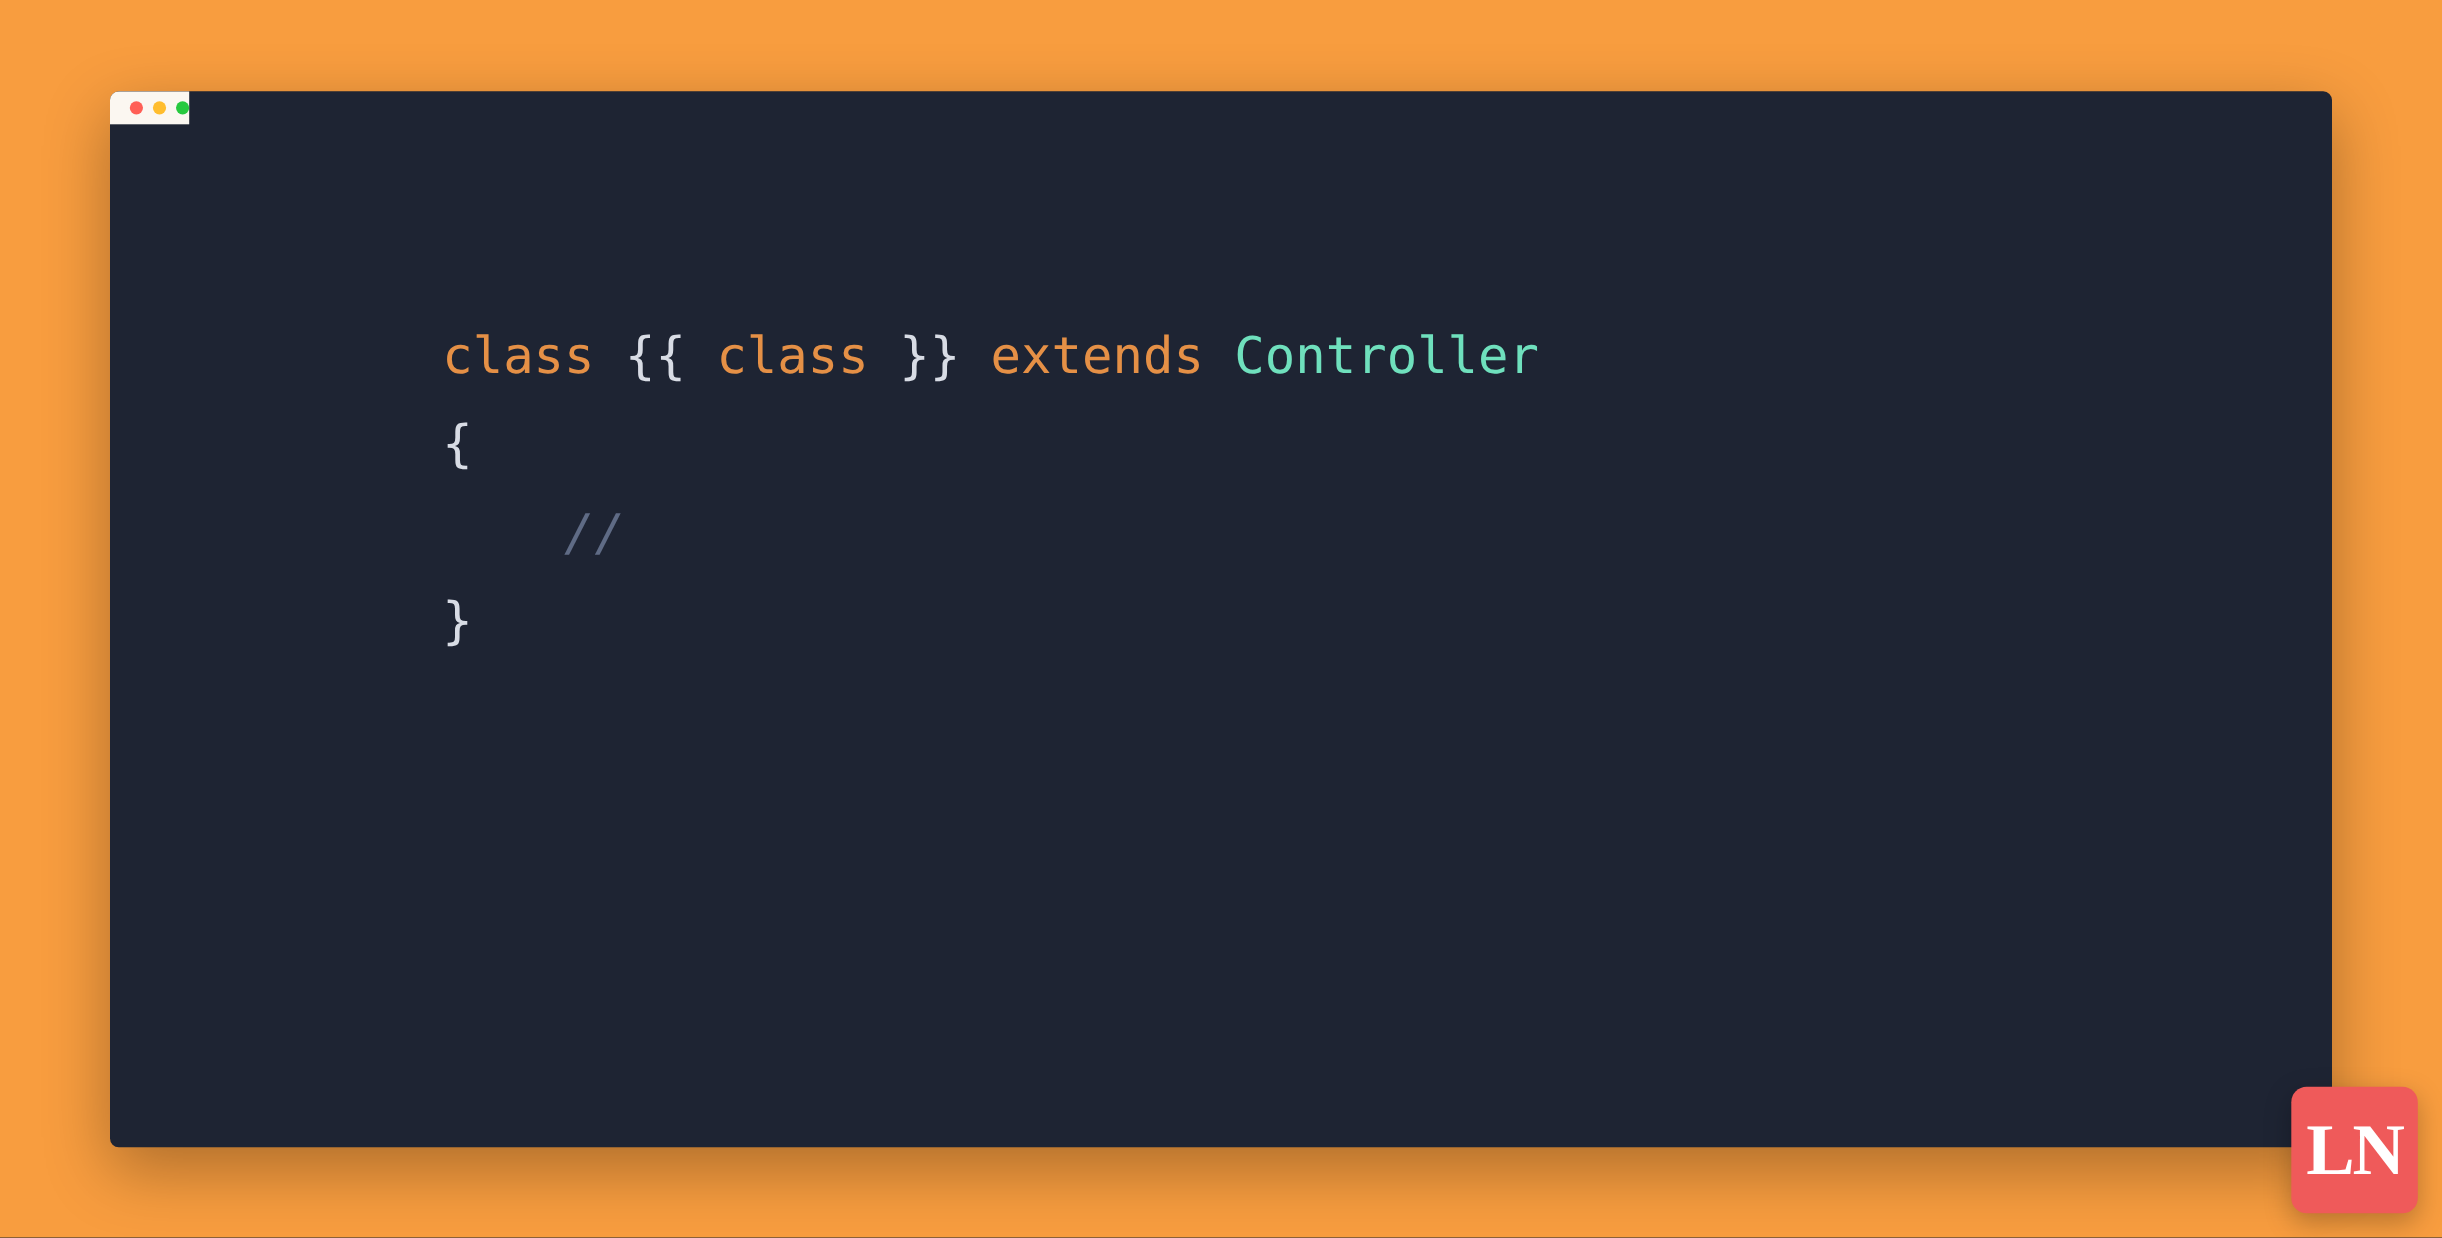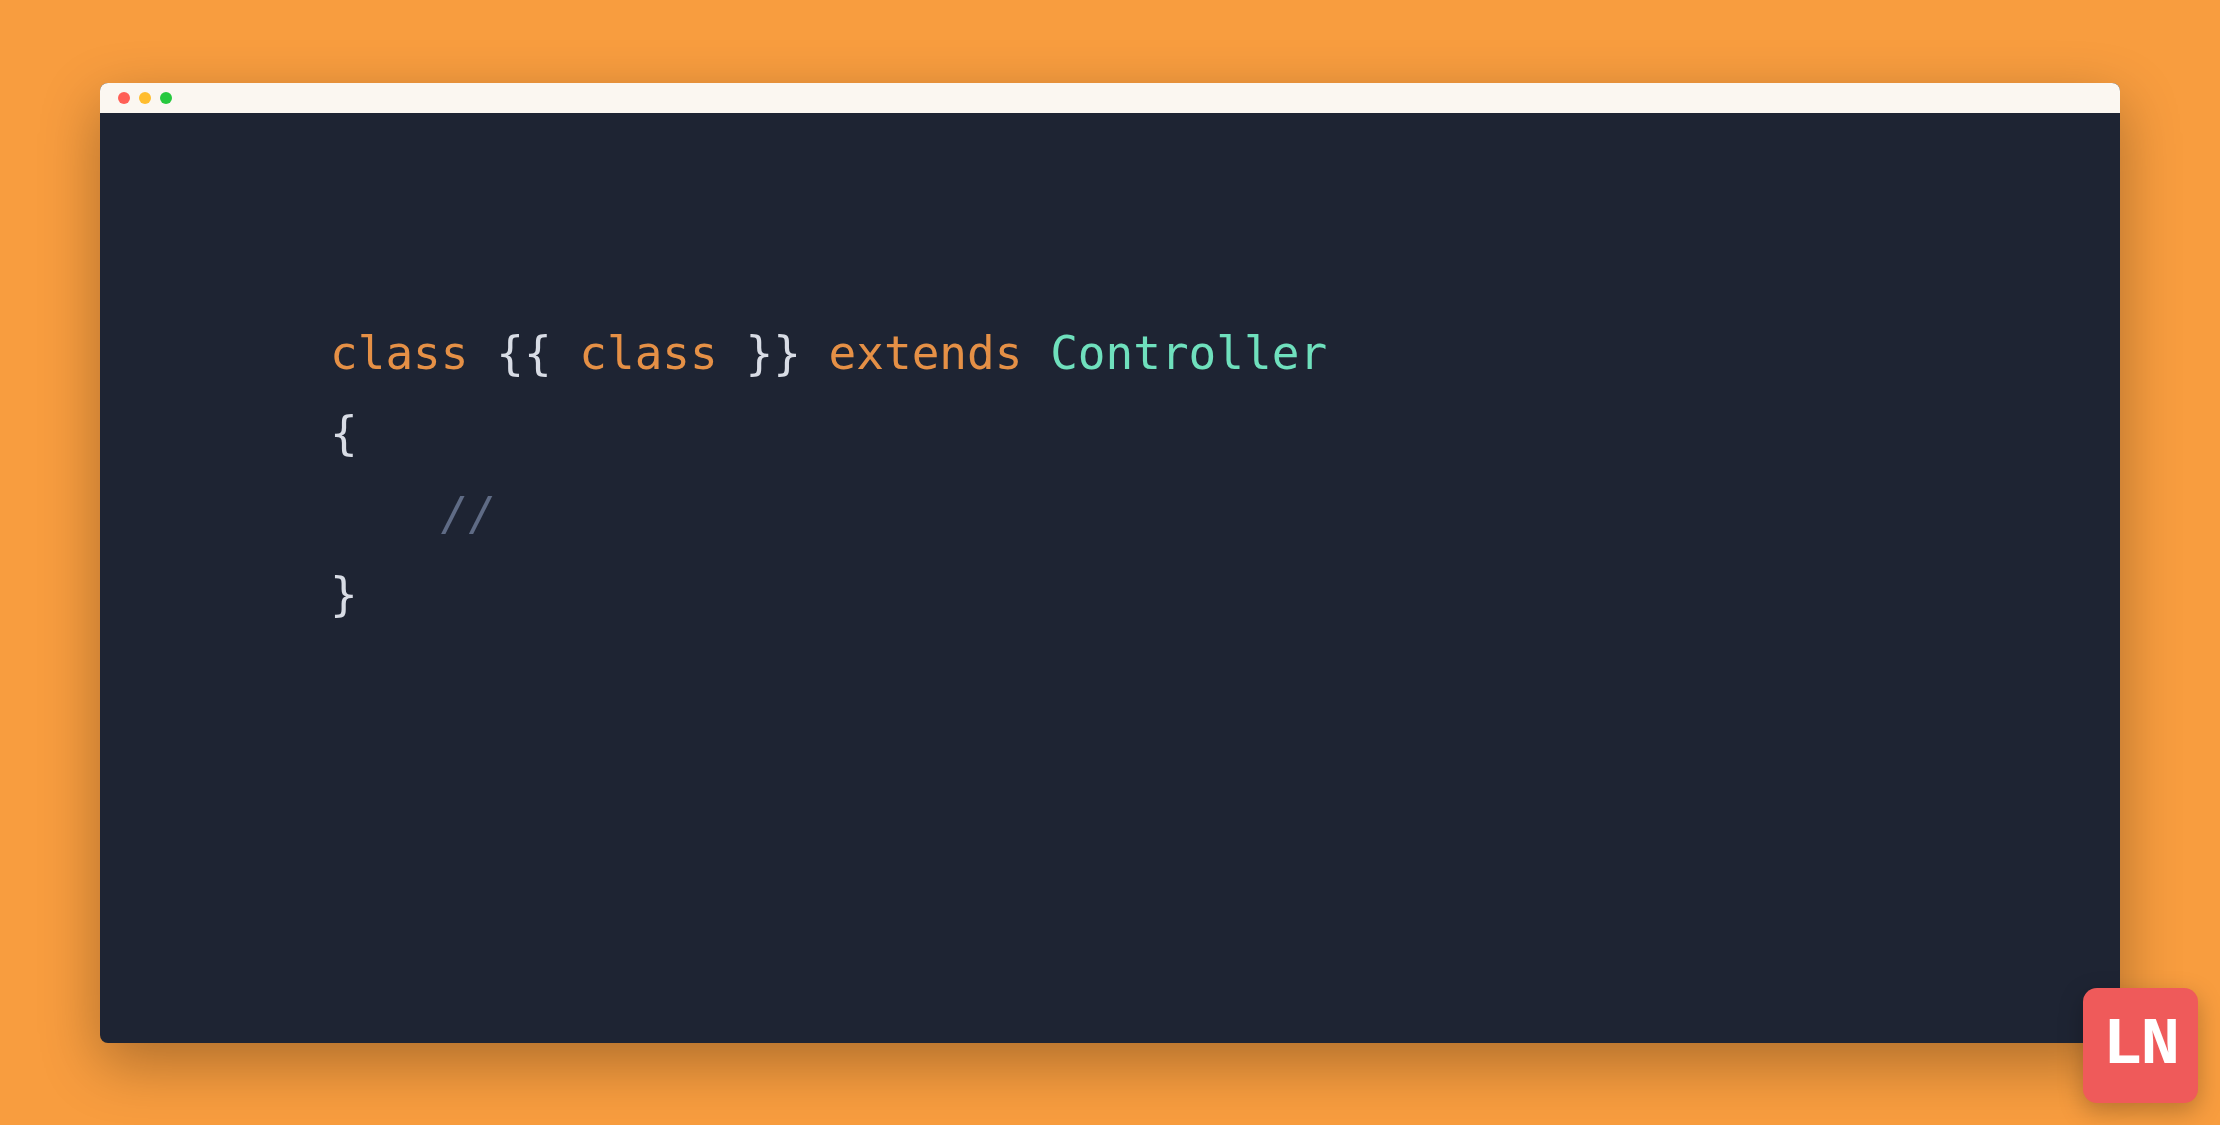--- a/index.html
+++ b/index.html
@@ -20,21 +20,21 @@
     }
     
     .window {
       width: 2020px;
       height: 960px;
       background: #1e2433;
       border-radius: 8px;
       overflow: hidden;
       box-shadow: 0 20px 60px rgba(0,0,0,0.3);
       display: flex;
-      flex-direction: column;
+      flex-direction: row;
     }
     
     .titlebar {
       height: 30px;
       background: #fbf7f1;
       display: flex;
       align-items: center;
       padding-left: 18px;
       gap: 9px;
     }
@@ -69,21 +69,21 @@
       bottom: 22px;
       right: 22px;
       width: 115px;
       height: 115px;
       background: #ef5a5a;
       border-radius: 14px;
       display: flex;
       align-items: center;
       justify-content: center;
       color: #ffffff;
-      font-family: Liberation Mono, monospace;
+      font-family: Liberation Serif, serif;
       font-weight: 700;
       font-size: 66px;
       letter-spacing: -2px;
       box-shadow: 0 8px 24px rgba(0,0,0,0.25);
     }
   </style>
 </head>
 <body>
 
 <div class="window">

